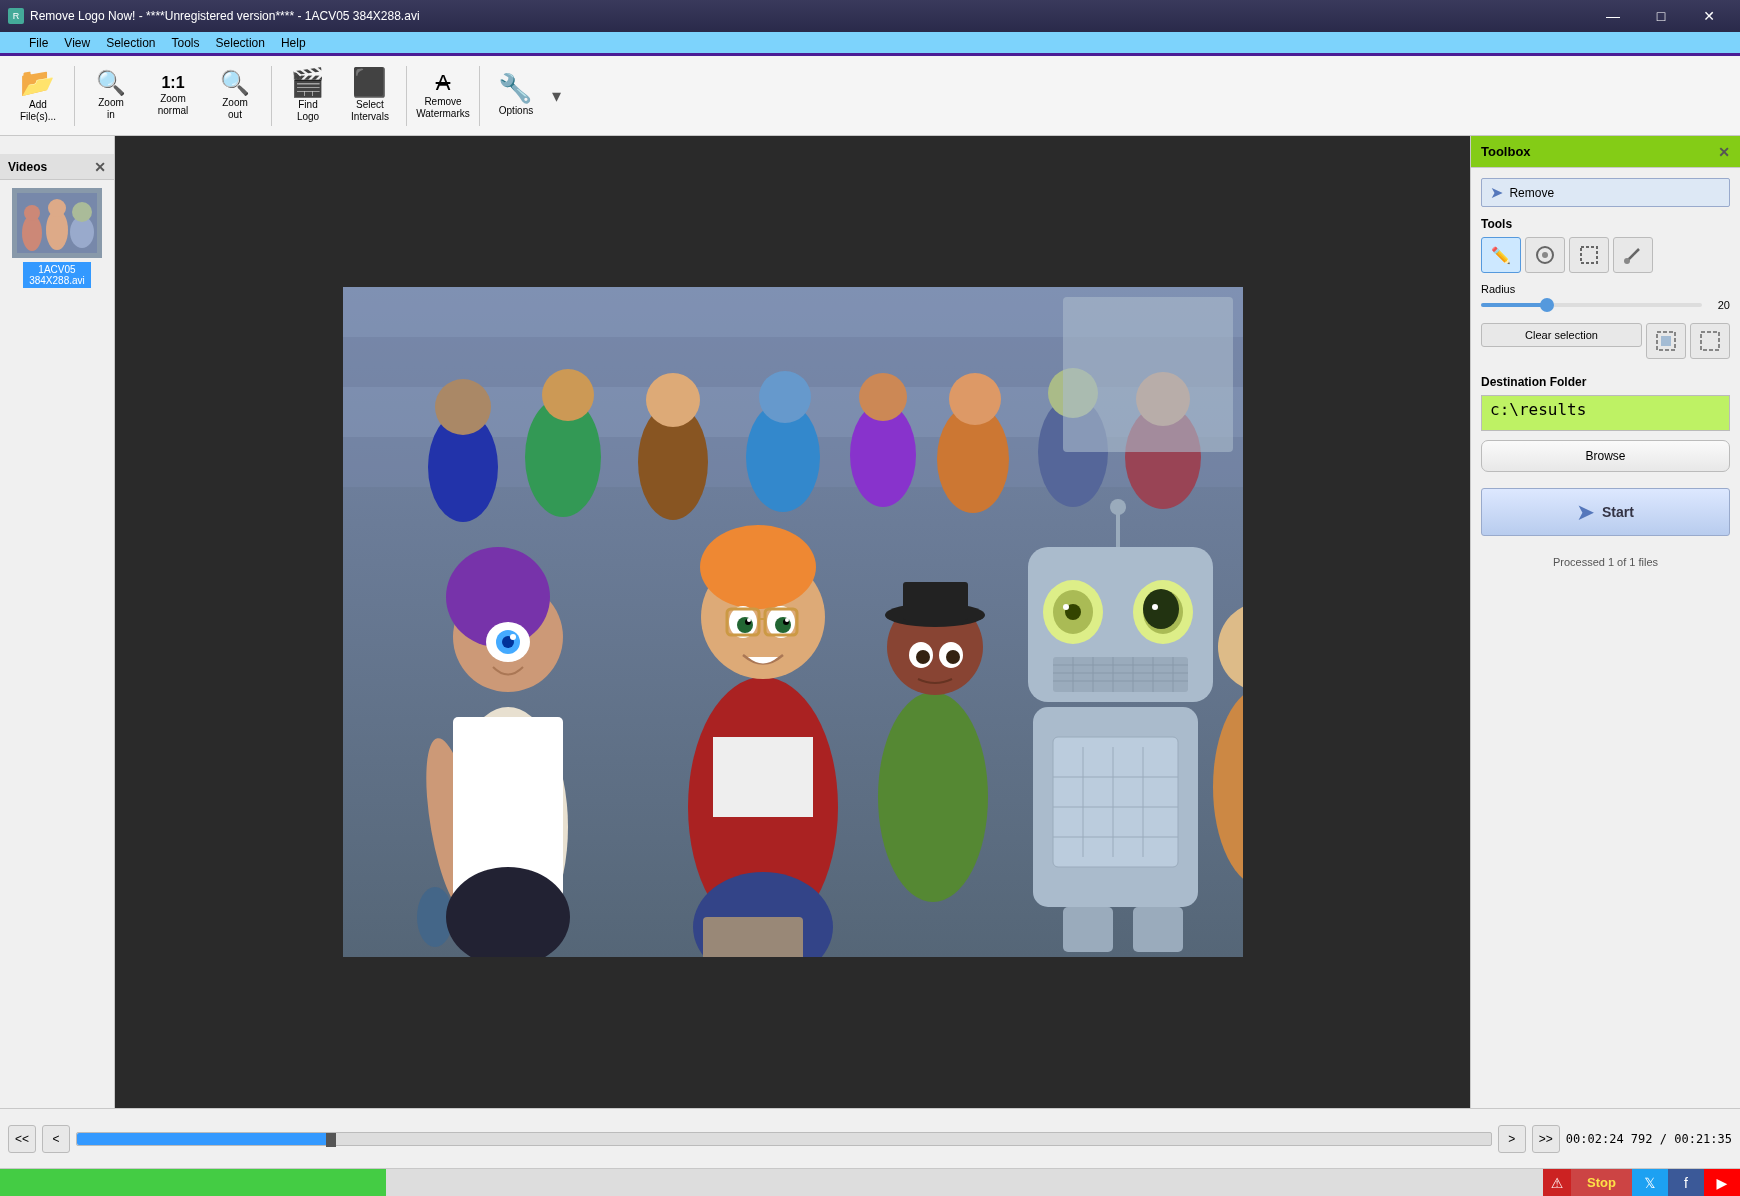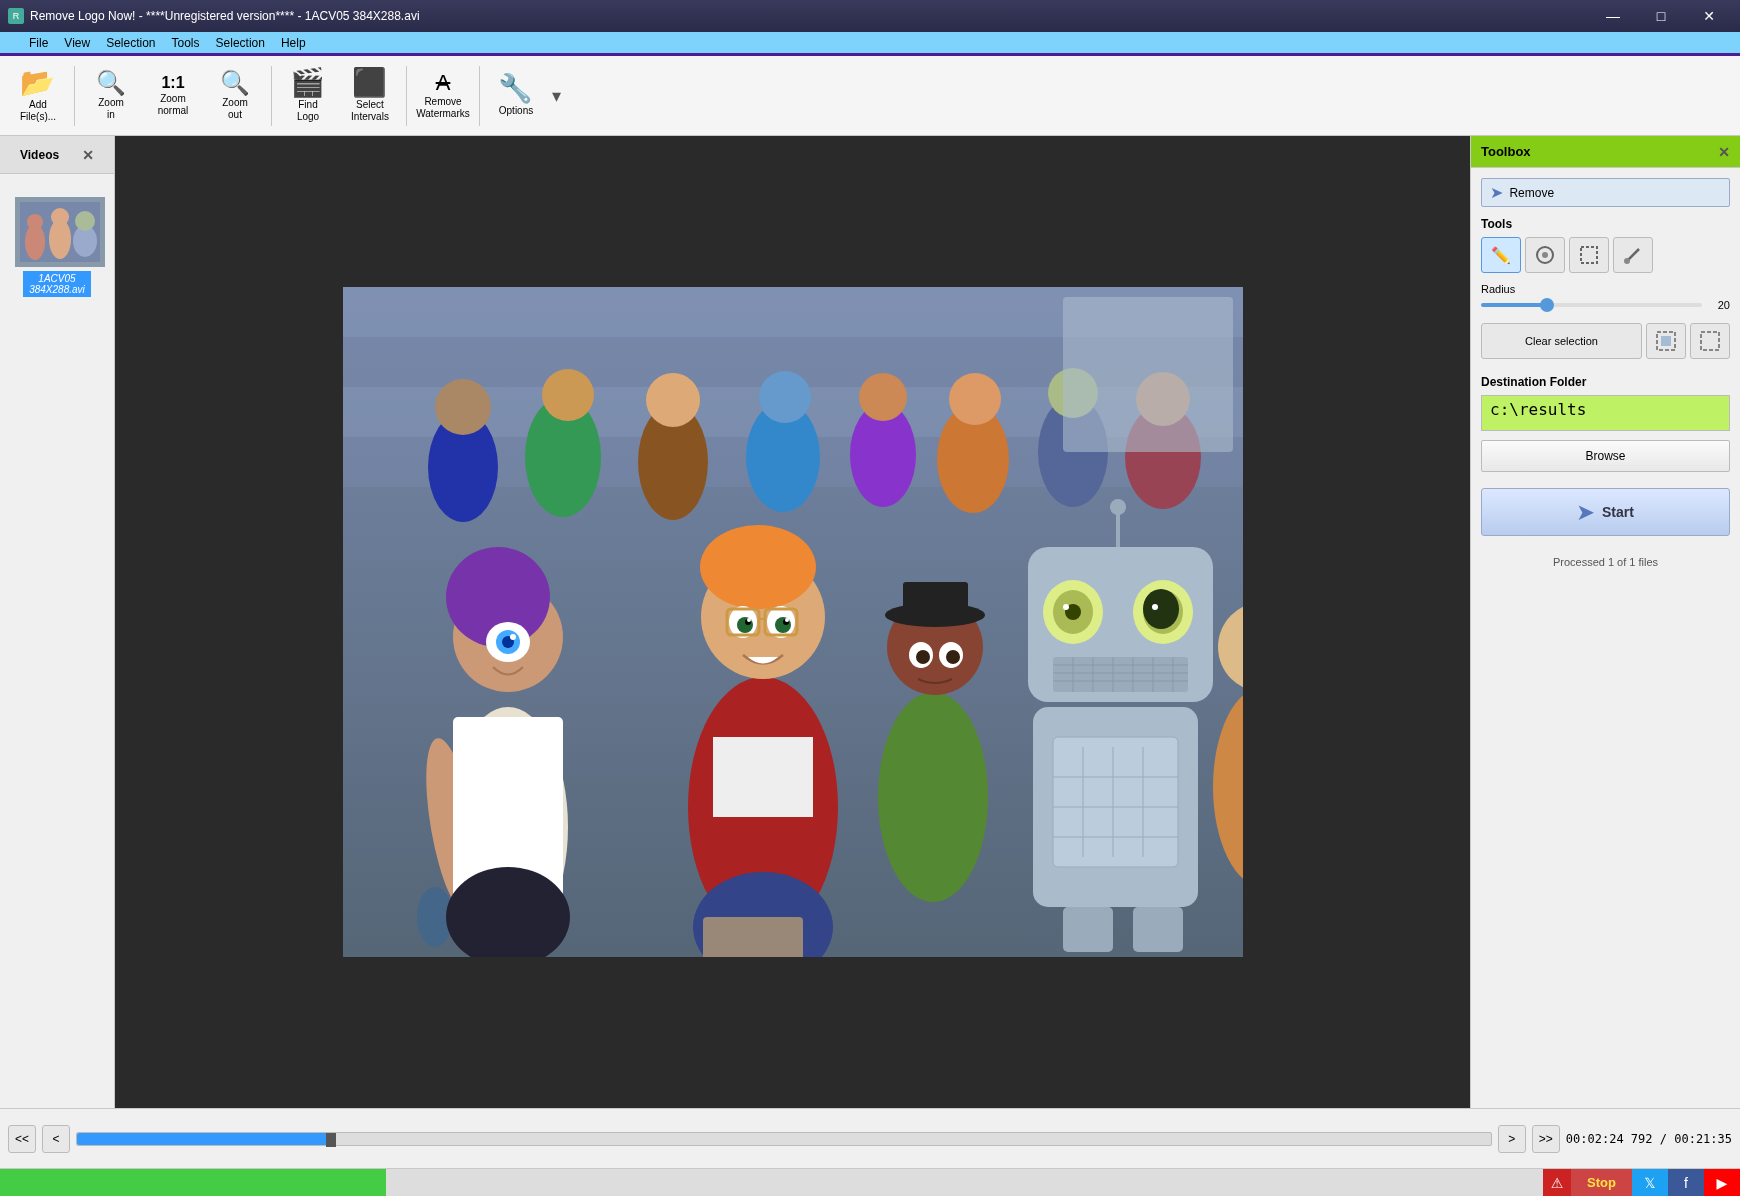--- a/index.html
+++ b/index.html
@@ -78,27 +78,28 @@
     .left-panel {
       width: 115px;
       background: #f0f0f0;
       border-right: 1px solid #c8c8c8;
       display: flex;
       flex-direction: column;
     }
     .panel-header {
       background: #e0e0e0;
       border-bottom: 1px solid #c8c8c8;
-      padding: 4px 20px;
+      padding: 4px 8px;
       font-size: 12px;
       font-weight: bold;
       display: flex;
       align-items: center;
       justify-content: space-between;
-      height: 38px;
+      height: 26px;
+      margin-top: 18px;
     }
     .panel-close { cursor: pointer; font-size: 14px; color: #555; }
     .video-thumb {
       width: 90px;
       height: 70px;
       margin: 8px auto 4px;
       background: #888;
       display: flex;
       align-items: center;
       justify-content: center;
@@ -219,21 +220,21 @@
       background: #5599dd;
       border-radius: 50%;
       position: absolute;
       top: -5px;
       left: calc(30% - 7px);
       cursor: pointer;
     }
     .radius-val { font-size: 11px; min-width: 20px; text-align: right; }
     .clear-selection-btn {
       flex: 1;
-      height: 36px;
+      height: 24px;
       border: 1px solid #bbb;
       background: #e8e8e8;
       cursor: pointer;
       font-size: 11px;
       border-radius: 3px;
     }
     .selection-row {
       display: flex;
       gap: 4px;
       margin-bottom: 16px;
@@ -262,21 +263,21 @@
       resize: none;
     }
     .browse-btn {
       width: 100%;
       height: 32px;
       border: 1px solid #bbb;
       background: linear-gradient(180deg, #fafafa, #e8e8e8);
       cursor: pointer;
       font-size: 12px;
       margin-bottom: 16px;
-      border-radius: 2px;
+      border-radius: 7px;
     }
     .start-btn {
       width: 100%;
       height: 48px;
       border: 1px solid #99aacc;
       background: linear-gradient(180deg, #dde8ff, #b8ccee);
       cursor: pointer;
       font-size: 14px;
       font-weight: bold;
       color: #334;
@@ -455,21 +456,21 @@
   <span class="toolbar-more">▾</span>
 </div>
 
 <div class="main-area">
 
   <div class="left-panel">
     <div class="panel-header">
       <span>Videos</span>
       <span class="panel-close">✕</span>
     </div>
-    <div style="display:flex;flex-direction:column;align-items:center;padding:15px;font-style:italic;">
+    <div style="display:flex;flex-direction:column;align-items:center;padding:0;">
       <div class="video-thumb">
         <div class="video-thumb-inner">
           
           <svg width="90" height="70" xmlns="http://www.w3.org/2000/svg">
             <rect width="90" height="70" fill="#8899aa"></rect>
             <rect x="5" y="5" width="80" height="60" fill="#7788aa"></rect>
 
             <ellipse cx="20" cy="45" rx="10" ry="18" fill="#cc8877"></ellipse>
             <ellipse cx="45" cy="42" rx="11" ry="20" fill="#ddaa88"></ellipse>
             <ellipse cx="70" cy="44" rx="12" ry="16" fill="#99aacc"></ellipse>

